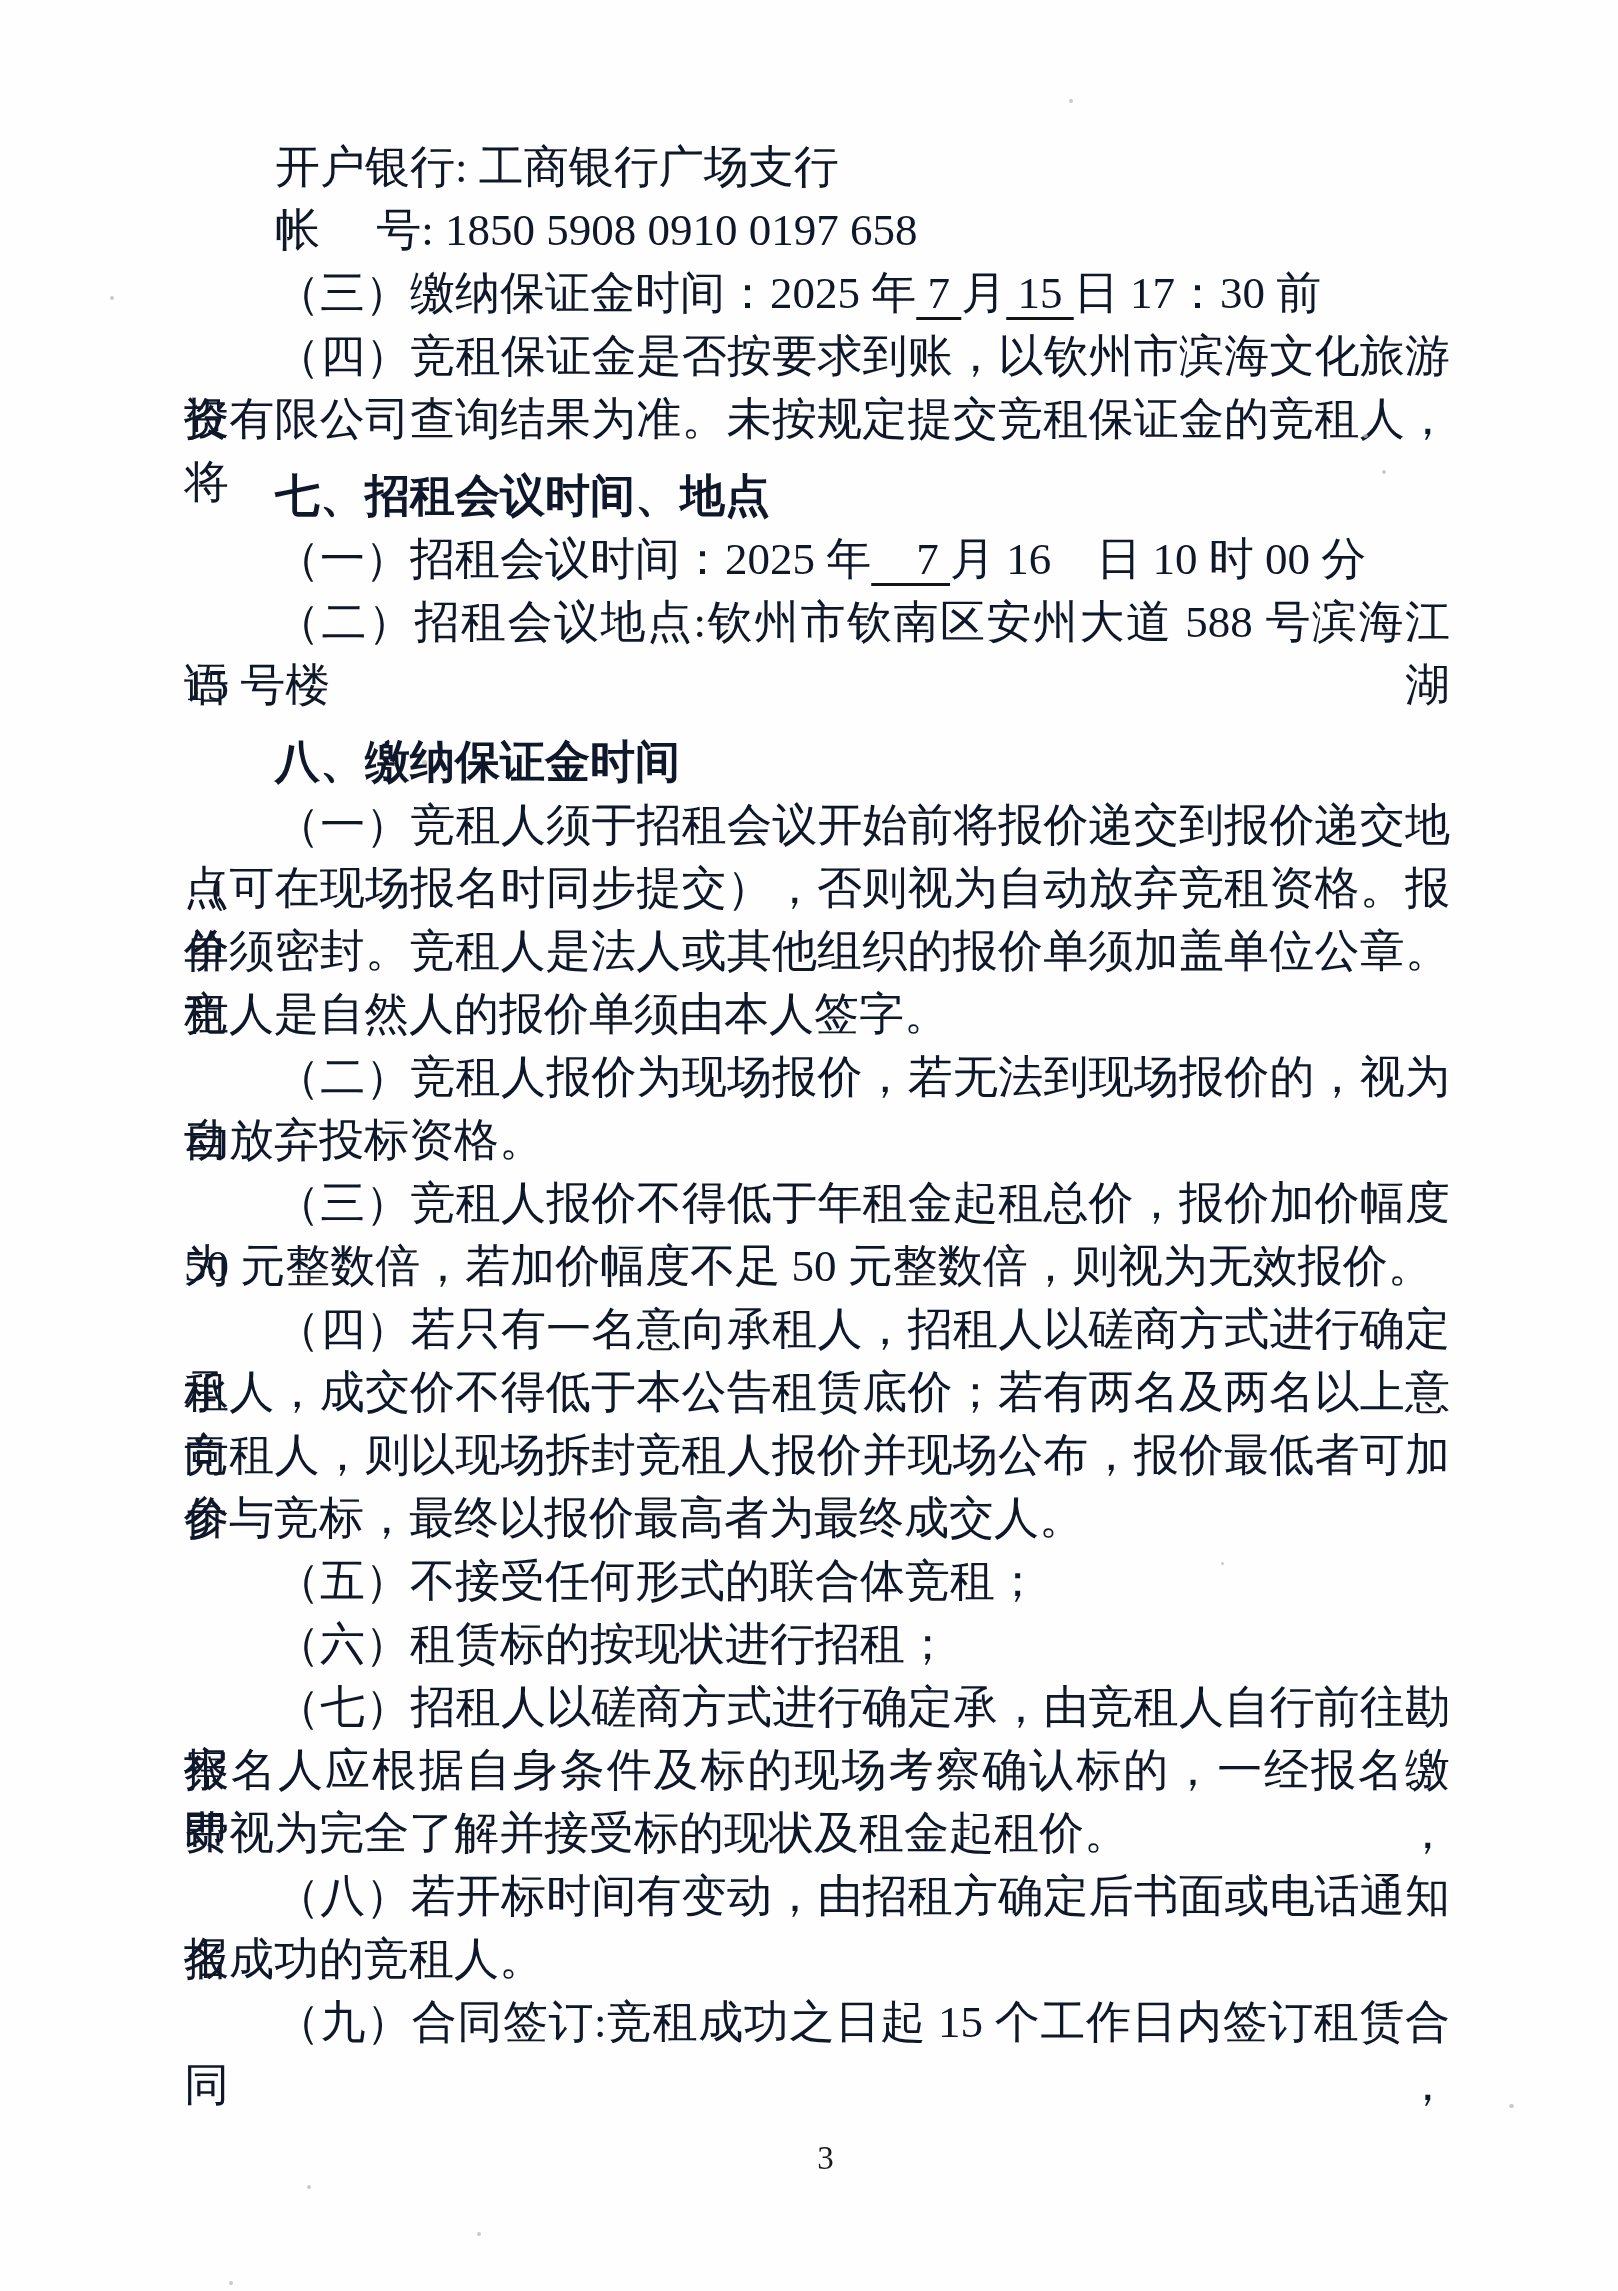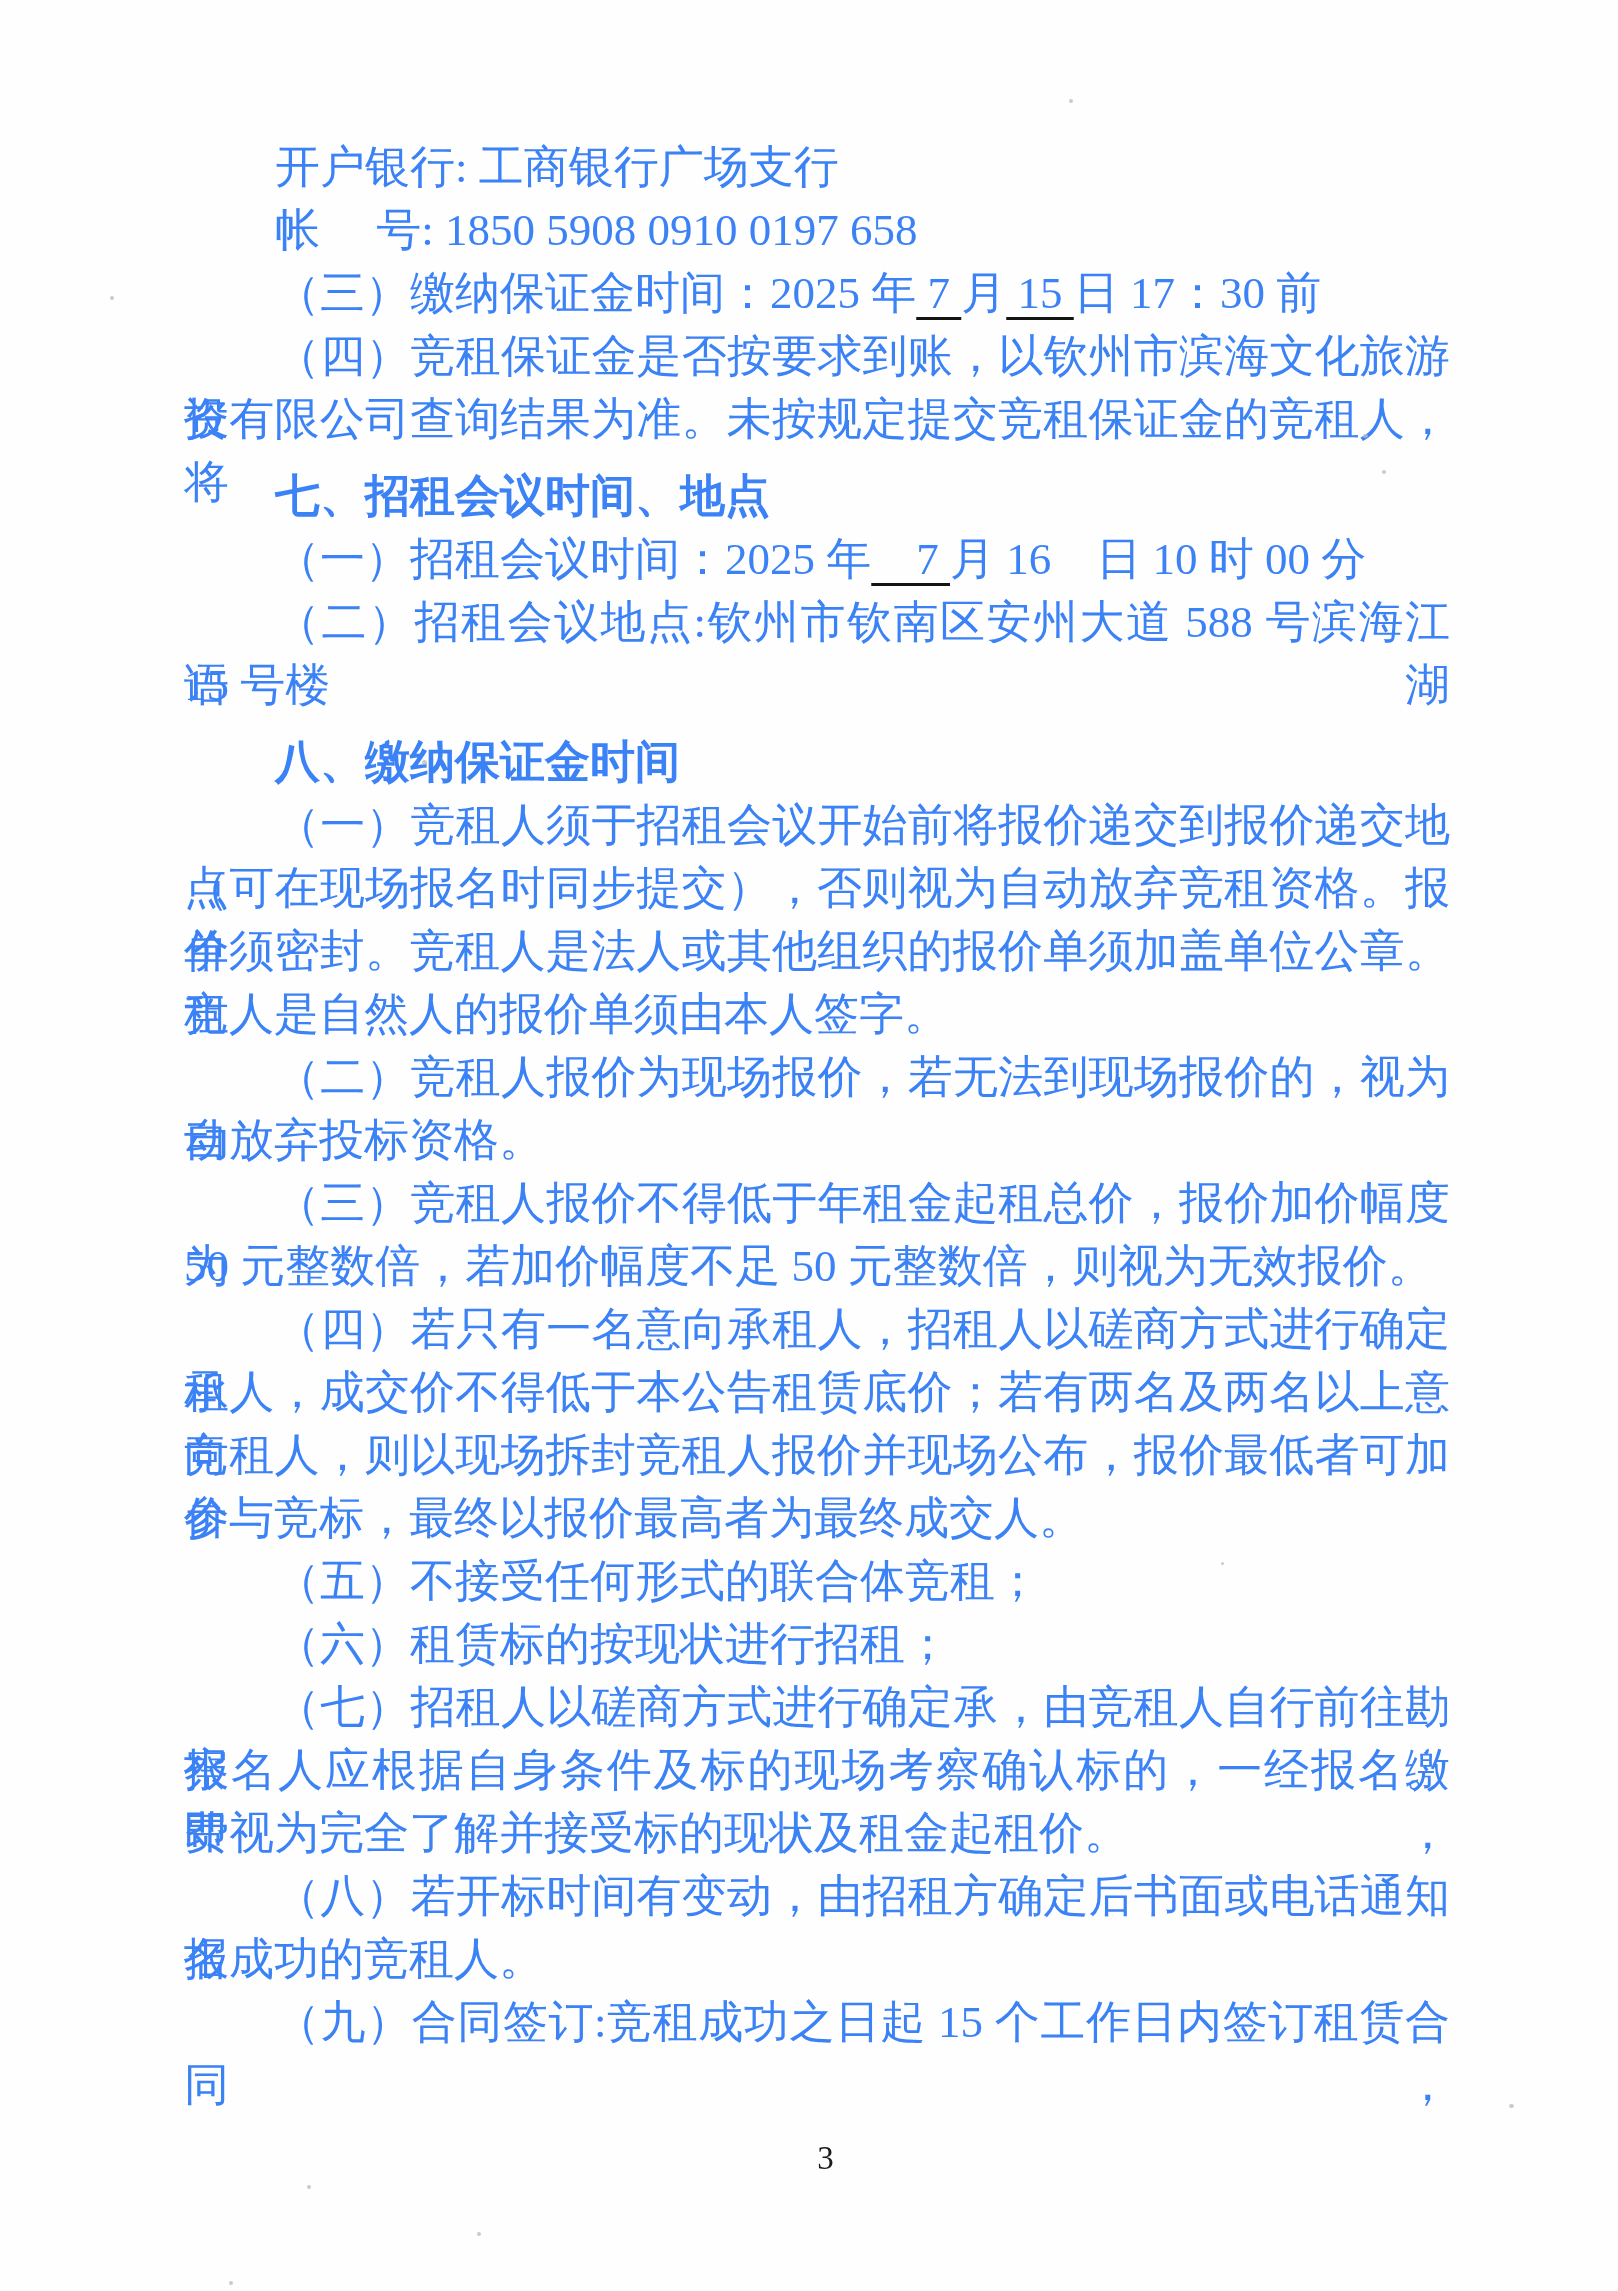--- a/index.html
+++ b/index.html
@@ -12,21 +12,21 @@
   }
   .page {
     position: absolute; left: 0; top: 0;
     width: 1618px; height: 2291px;
     background: #fefefe;
   }
   .content {
     position: absolute;
     left: 184px; top: 136px;
     width: 1266px;
-    color: #3b82f6;
+    color: #0f172a;
     font-size: 45px;
   }
   .line {
     height: 63px;
     line-height: 63px;
     white-space: nowrap;
     text-align: left;
   }
   .line.j {
     white-space: normal;

